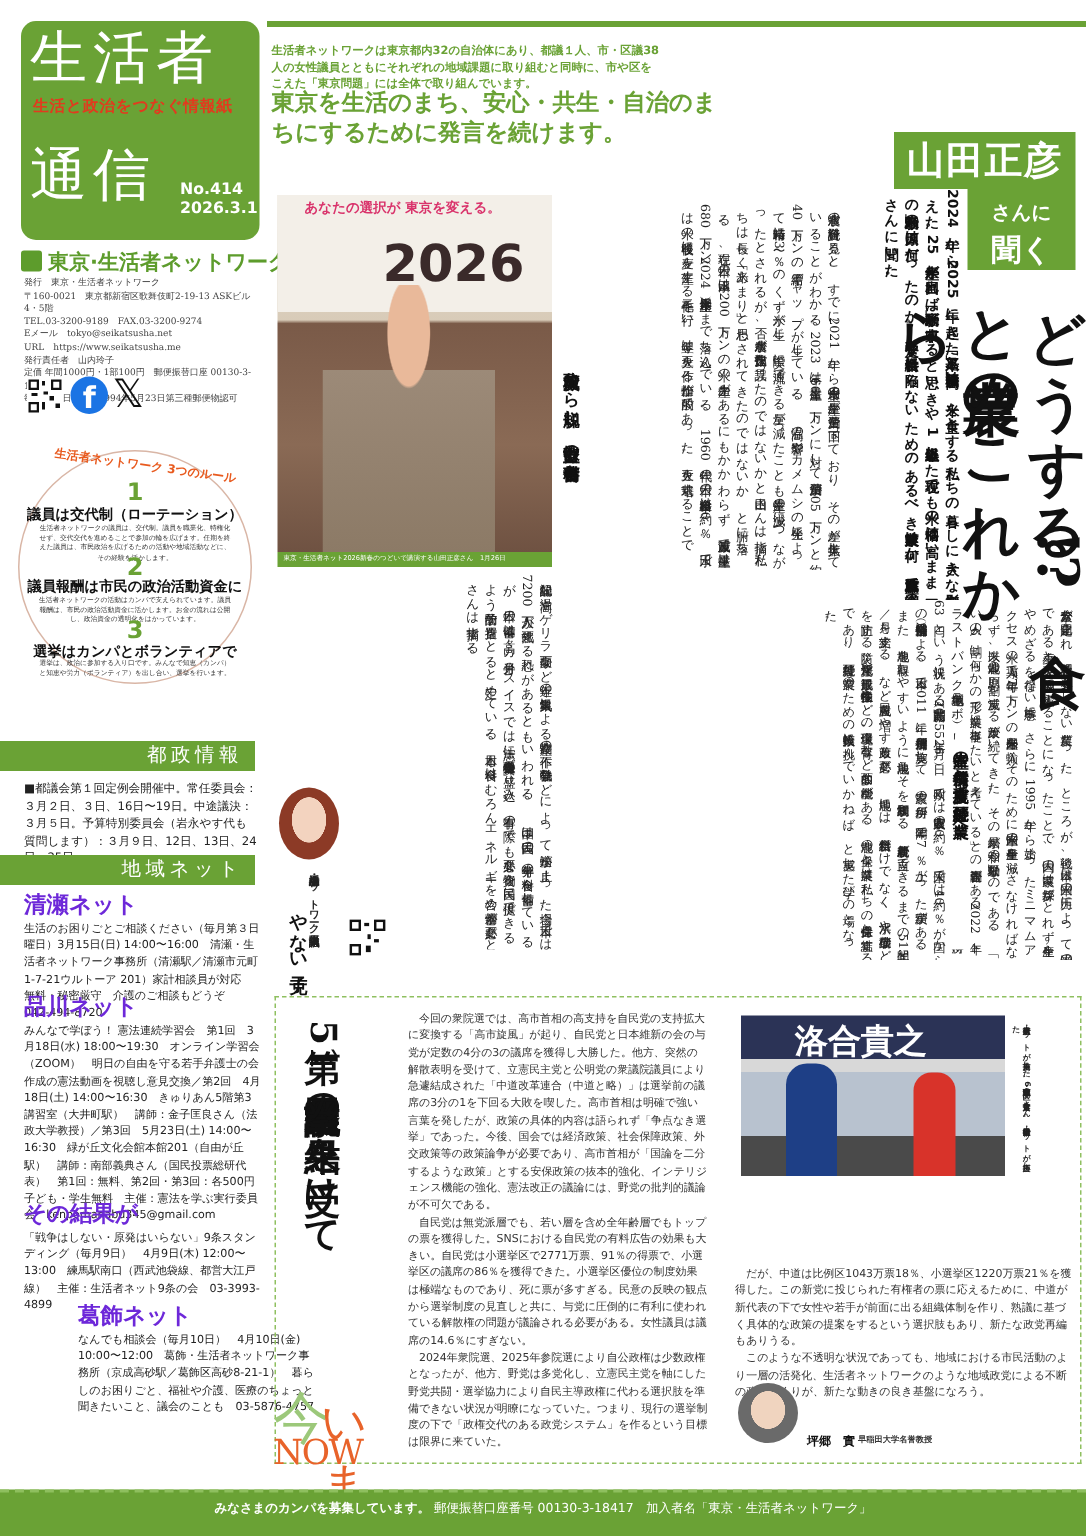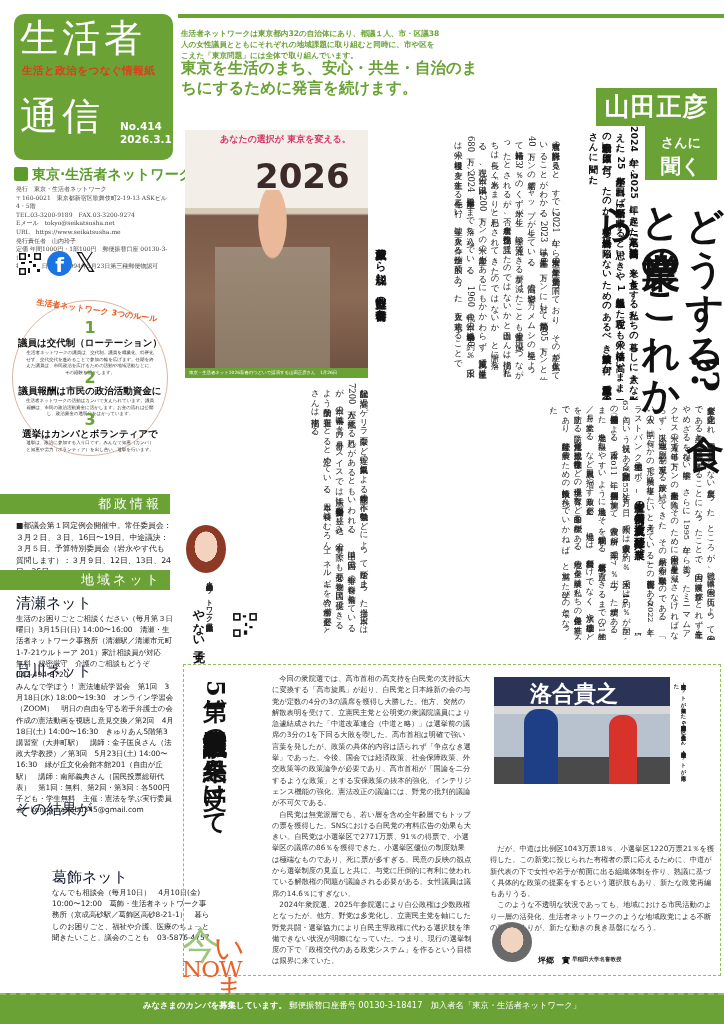--- a/index.html
+++ b/index.html
@@ -28,32 +28,32 @@
   .rule-num { position: absolute; font-size: 16px; font-weight: bold; color: #6aa235; width: 180px; text-align: center; left: 0; }
   .rule-title { position: absolute; font-size: 9.5px; font-weight: bold; color: #111; width: 180px; text-align: center; left: 0; white-space: nowrap; }
   .rule-desc { position: absolute; font-size: 4.5px; color: #333; width: 130px; text-align: center; left: 25px; line-height: 6.5px; }
 
   .sec-band { position: absolute; left: 0; width: 170px; height: 20px; background: #6aa235; color: #fff; font-size: 13px; text-align: right; padding-right: 8px; line-height: 20px; letter-spacing: 3px; }
   #band-tosei { top: 494px; }
   #band-chiiki { top: 570px; }
   #tosei-text { left: 16px; top: 520px; width: 156px; font-size: 7.8px; line-height: 11.5px; color: #222; }
 
   .net-block { position: absolute; left: 16px; width: 158px; }
-  .net-title { font-size: 15px; font-weight: normal; color: #0f172a; line-height: 18px; margin-bottom: 1px; }
+  .net-title { font-size: 15px; font-weight: bold; color: #6d28d9; line-height: 18px; margin-bottom: 1px; }
   .net-body { font-size: 7.4px; line-height: 11.2px; color: #222; }
 
   
   #top-rule { left: 178px; top: 14px; width: 546px; height: 4px; background: #6aa235; }
   #intro-text { left: 181px; top: 28px; width: 260px; font-size: 7.6px; font-weight: bold; color: #6aa235; line-height: 11px; }
   #slogan { left: 181px; top: 58px; width: 300px; font-family: "DejaVu Serif", serif; font-size: 15.5px; font-weight: bold; color: #6aa235; line-height: 20px; }
 
   
   #photo { left: 185px; top: 130px; width: 183px; height: 238px; background: linear-gradient(180deg, #e9e2d6 0%, #d8cbb8 35%, #7a5a48 36%, #8a6a55 70%, #6f5242 100%); overflow: hidden; }
   #photo-banner { position: absolute; left: 0; top: 0; width: 100%; height: 78px; background: #f3efe8; }
-  #photo-banner-slogan { position: absolute; left: 18px; top: 4px; font-size: 9px; font-weight: bold; color: #d9336b; line-height: 11px; margin-left: 17px; }
+  #photo-banner-slogan { position: absolute; left: 18px; top: 4px; font-size: 9px; font-weight: bold; color: #d9336b; line-height: 11px; }
   #photo-banner-year { position: absolute; left: 70px; top: 26px; font-size: 34px; font-weight: bold; color: #3a2a2a; }
   #photo-person { position: absolute; left: 30px; top: 60px; width: 115px; height: 178px; background: radial-gradient(ellipse at 50% 18%, #e9b99a 0 17%, transparent 18%), linear-gradient(180deg, transparent 0 32%, #9c8a78 32%, #8c7a66 100%); border-radius: 40px 40px 0 0; }
   #photo-caption { left: 185px; top: 368px; width: 183px; height: 10px; background: #6aa235; color: #fff; font-size: 4.4px; line-height: 10px; padding-left: 4px; white-space: nowrap; overflow: hidden; }
 
   .vcol-wrap { position: absolute; writing-mode: vertical-rl; font-family: "DejaVu Serif", serif; color: #222; }
   #body-cols-top { left: 372px; top: 136px; width: 190px; height: 244px; font-size: 8.4px; line-height: 12.2px; overflow: hidden; }
   #body-cols-upper-right { left: 372px; top: 400px; width: 345px; height: 240px; font-size: 8.2px; line-height: 12.1px; overflow: hidden; }
   #body-cols-lower-left { left: 248px; top: 383px; width: 122px; height: 250px; font-size: 8.4px; line-height: 12.2px; overflow: hidden; }
 
   #subhead1 { left: 373px; top: 240px; writing-mode: vertical-rl; font-size: 11px; font-weight: bold; color: #111; line-height: 14px; height: 140px; background: #fff; }
@@ -163,20 +163,21 @@
 <div class="net-block" style="top:594px;">
   <div class="net-title">清瀬ネット</div>
   <div class="net-body">生活のお困りごとご相談ください（毎月第３日曜日）3月15日(日) 14:00〜16:00　清瀬・生活者ネットワーク事務所（清瀬駅／清瀬市元町1-7-21ウルトーア 201）家計相談員が対応　無料・秘密厳守　介護のご相談もどうぞ　042-494-8720</div>
 </div>
 <div class="net-block" style="top:662px;">
   <div class="net-title">品川ネット</div>
   <div class="net-body">みんなで学ぼう！ 憲法連続学習会　第1回　3月18日(水) 18:00〜19:30　オンライン学習会（ZOOM）　明日の自由を守る若手弁護士の会作成の憲法動画を視聴し意見交換／第2回　4月18日(土) 14:00〜16:30　きゅりあん5階第3講習室（大井町駅）　講師：金子匡良さん（法政大学教授）／第3回　5月23日(土) 14:00〜16:30　緑が丘文化会館本館201（自由が丘駅）　講師：南部義典さん（国民投票総研代表）　第1回：無料、第2回・第3回：各500円　子ども・学生無料　主催：憲法を学ぶ実行委員会　kenpomanabu345@gmail.com</div>
 </div>
 <div class="net-block" style="top:800px;">
   <div class="net-title">その結果が</div>
+  <div class="net-body">「戦争はしない・原発はいらない」9条スタンディング（毎月9日）　4月9日(木) 12:00〜13:00　練馬駅南口（西武池袋線、都営大江戸線）　主催：生活者ネット9条の会　03-3993-4899</div>
 </div>
 <div class="net-block" style="top:868px;margin-left:36px;">
   <div class="net-title">葛飾ネット</div>
   <div class="net-body">なんでも相談会（毎月10日）　4月10日(金) 10:00〜12:00　葛飾・生活者ネットワーク事務所（京成高砂駅／葛飾区高砂8-21-1）　暮らしのお困りごと、福祉や介護、医療のちょっと聞きたいこと、議会のことも　03-5876-4757</div>
 </div>
 
 <div id="top-rule" class="abs"></div>
 <div id="intro-text" class="abs">生活者ネットワークは東京都内32の自治体にあり、都議１人、市・区議38人の女性議員とともにそれぞれの地域課題に取り組むと同時に、市や区をこえた「東京問題」には全体で取り組んでいます。</div>
 <div id="slogan" class="abs">東京を生活のまち、安心・共生・自治のまちにするために発言を続けます。</div>
 

